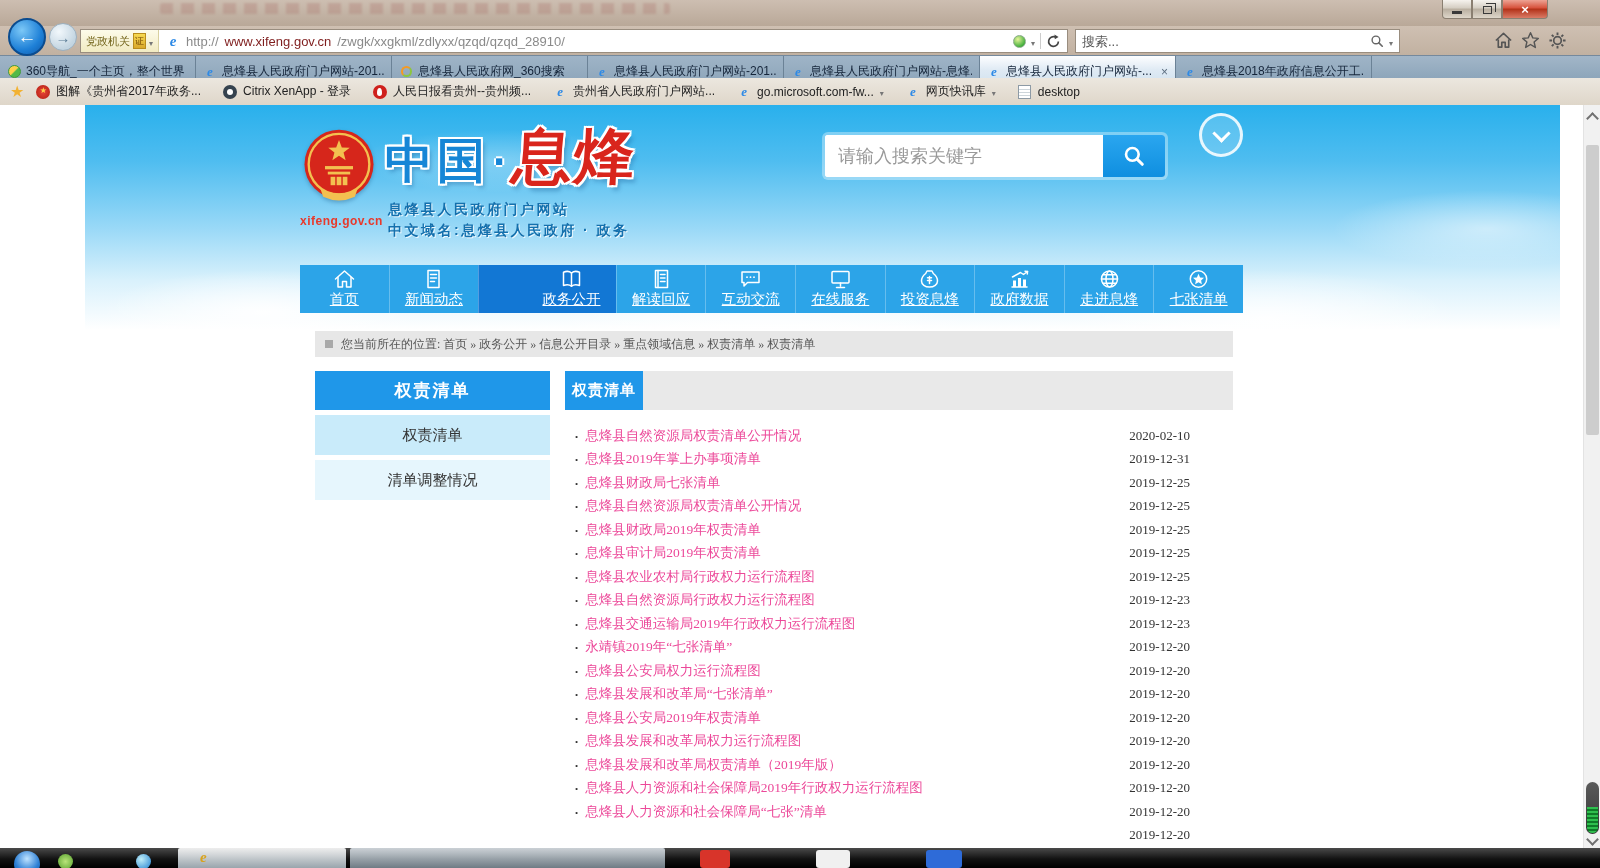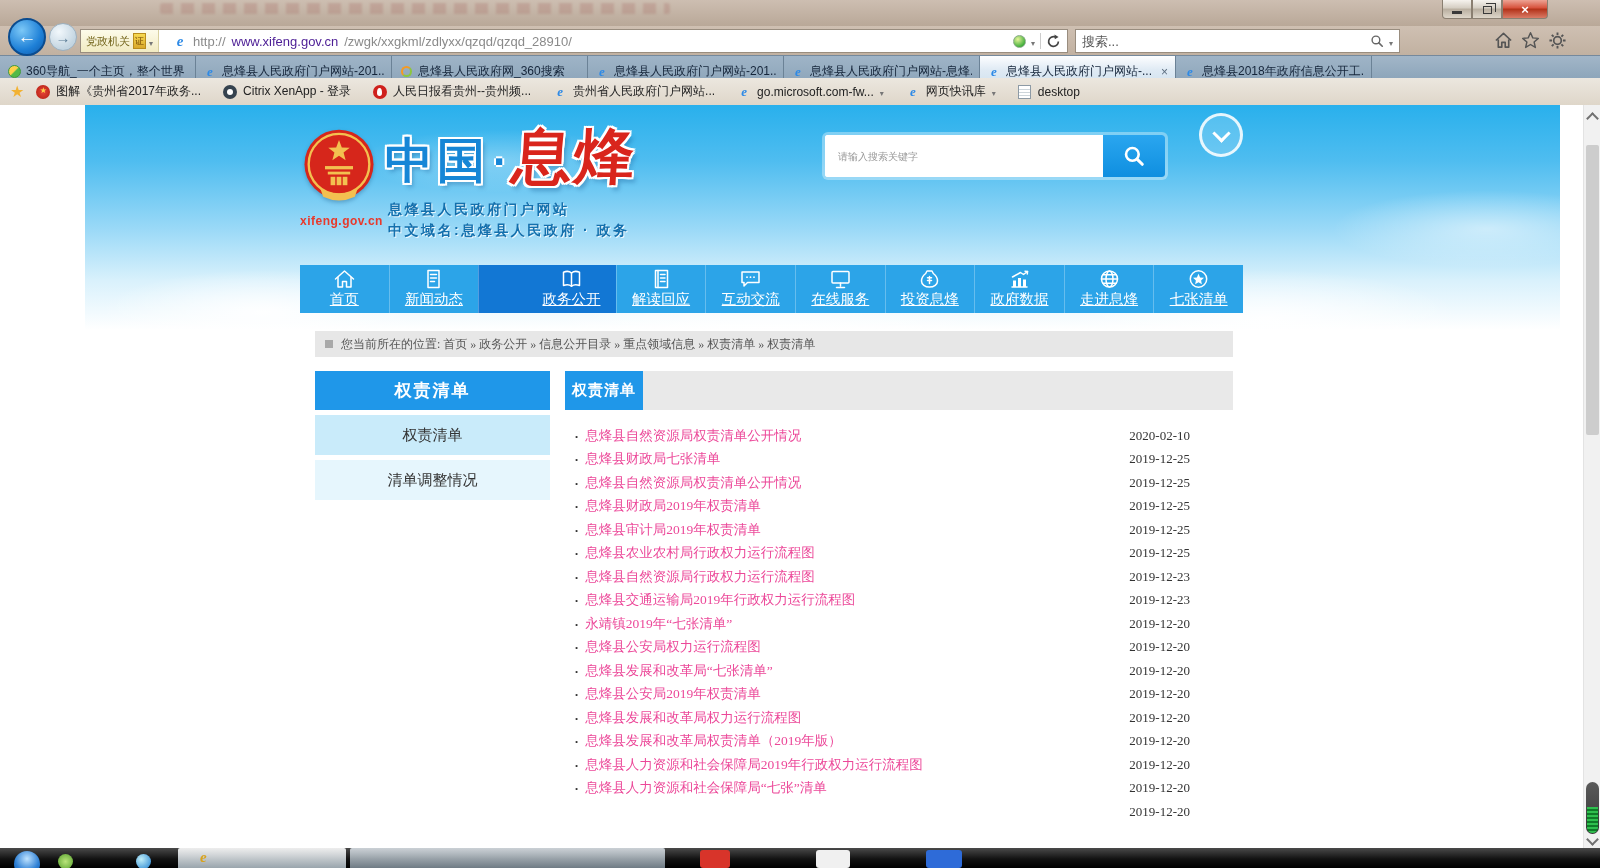--- a/index.html
+++ b/index.html
@@ -25,30 +25,30 @@
 
   
   .addressrow{position:absolute;top:26px;left:0;right:0;height:29px;
     background:linear-gradient(#cfc0b2,#c1b1a1);}
   .navcircle{position:absolute;border-radius:50%;display:flex;align-items:center;justify-content:center;z-index:5;}
   .backbtn{left:8px;top:-8px;width:38px;height:38px;color:#fff;font-size:19px;font-weight:bold;
     background:radial-gradient(circle at 35% 30%,#7cc8f7,#1e80d7 60%,#0d58a8);border:2px solid #0b4c8f;}
   .fwdbtn{left:49px;top:-3px;width:28px;height:28px;color:#5b7c96;font-size:15px;font-weight:bold;
     background:radial-gradient(circle at 35% 30%,#f2f8fc,#c3d5e1 70%);border:1px solid #9cb1c1;}
   .addrfield{position:absolute;left:80px;top:3px;width:988px;height:24px;background:#fff;
-    border:1px solid #998d7f;display:flex;align-items:center;overflow:hidden;gap:7px;}
+    border:1px solid #998d7f;display:flex;align-items:center;overflow:hidden;}
   .sitebadge{height:100%;display:flex;align-items:center;gap:3px;padding:0 5px;
     background:linear-gradient(#fdfbea,#f2ebc2);border-right:1px solid #d8d0a0;}
   .sitebadge .bdg-label{font-size:11px;color:#75671e;white-space:nowrap;}
   .seal{width:13px;height:16px;background:linear-gradient(#f7d951,#d9a82a);border:1px solid #b98d1c;
     color:#6e4300;font-size:9px;display:flex;align-items:center;justify-content:center;}
   .fav-caret::after,.caret-glyph::after{content:"▾";font-size:8px;color:#777;}
   .urlzone{display:flex;align-items:center;gap:6px;padding:0 7px;flex:1;font-size:13px;white-space:nowrap;overflow:hidden;}
   .url-scheme,.url-path{color:#8a8a8a;}
-  .url-host{color:#4c1d95;}
+  .url-host{color:#7f1d1d;}
   .fieldtools{display:flex;align-items:center;gap:5px;padding-right:6px;margin-left:auto;}
   .greenorb{width:13px;height:13px;border-radius:50%;background:radial-gradient(circle at 35% 30%,#e6f59a,#47b13f 70%,#2c8f2a);border:1px solid #8a8;}
   .vdiv{width:1px;height:16px;background:#ccc;}
   .chromesearch{position:absolute;left:1075px;top:3px;width:325px;height:24px;background:#fff;
     border:1px solid #998d7f;display:flex;align-items:center;padding:0 6px;gap:5px;}
   .chromesearch input{flex:1;border:none;outline:none;font-size:13px;color:#222;font-family:inherit;background:transparent;}
   .chromesearch input::placeholder{color:#555;}
   .tbicon{position:absolute;top:5px;width:19px;height:19px;}
   .tbicon svg{width:100%;height:100%;}
 
@@ -105,21 +105,21 @@
     text-shadow:-2px 0 #fff,2px 0 #fff,0 -2px #fff,0 2px #fff;}
   .t-xf{display:inline-block;color:#d9251c;font-size:60px;font-weight:900;transform:skewX(-4deg);letter-spacing:2px;
     font-family:"Liberation Serif","DejaVu Serif",serif;
     text-shadow:-2px 0 #fff,2px 0 #fff,0 -2px #fff,0 2px #fff,-2px -2px #fff,2px 2px #fff,-2px 2px #fff,2px -2px #fff,4px 5px 4px rgba(0,60,120,.3);}
   .sub1,.sub2{position:absolute;left:303px;color:#1470ad;font-weight:bold;font-size:14px;letter-spacing:2.5px;
     text-shadow:1px 1px 0 rgba(255,255,255,.8);}
   .sub1{top:96px;}
   .sub2{top:117px;}
   .sitesearch{position:absolute;left:740px;top:30px;width:340px;height:42px;display:flex;
     background:#fff;border-radius:3px;box-shadow:0 0 0 3px rgba(255,255,255,.35);overflow:hidden;}
-  .sitesearch input{flex:1;border:none;outline:none;padding:12px 13px;font-size:10px;color:#a21caf;font-family:inherit;}
+  .sitesearch input{flex:1;border:none;outline:none;padding:12px 13px;font-size:18px;color:#a21caf;font-family:inherit;}
   .sitesearch input::placeholder{color:#999;}
   .searchbtn{width:62px;background:linear-gradient(#2aa6ef,#0f8fe0);display:flex;align-items:center;justify-content:center;cursor:pointer;}
   .searchbtn svg{width:24px;height:24px;}
   .banner-toggle{position:absolute;left:1114px;top:8px;width:44px;height:44px;border-radius:50%;cursor:pointer;
     background:rgba(255,255,255,.18);border:3px solid rgba(255,255,255,.85);}
   .chev-down{position:absolute;left:13px;top:11px;width:13px;height:13px;border-right:3px solid #fff;border-bottom:3px solid #fff;transform:rotate(45deg);}
 
   
   .mainnav{position:absolute;left:215px;top:160px;width:943px;height:48px;display:flex;background:#2ca4e8;z-index:3;}
   .nav-item{flex:1;display:flex;flex-direction:column;align-items:center;justify-content:center;gap:1px;
@@ -497,20 +497,24 @@
         <div class="content">
           <div class="list-head">
             <div class="list-tab">权责清单</div>
           </div>
           <div class="rows">
             <div class="rowline">
                 <span class="row-title">息烽县自然资源局权责清单公开情况</span>
                 <span class="row-date">2020-02-10</span>
               </div>
               <div class="rowline">
+                <span class="row-title">息烽县2019年掌上办事项清单</span>
+                <span class="row-date">2019-12-31</span>
+              </div>
+              <div class="rowline">
                 <span class="row-title">息烽县财政局七张清单</span>
                 <span class="row-date">2019-12-25</span>
               </div>
               <div class="rowline">
                 <span class="row-title">息烽县自然资源局权责清单公开情况</span>
                 <span class="row-date">2019-12-25</span>
               </div>
               <div class="rowline">
                 <span class="row-title">息烽县财政局2019年权责清单</span>
                 <span class="row-date">2019-12-25</span>

